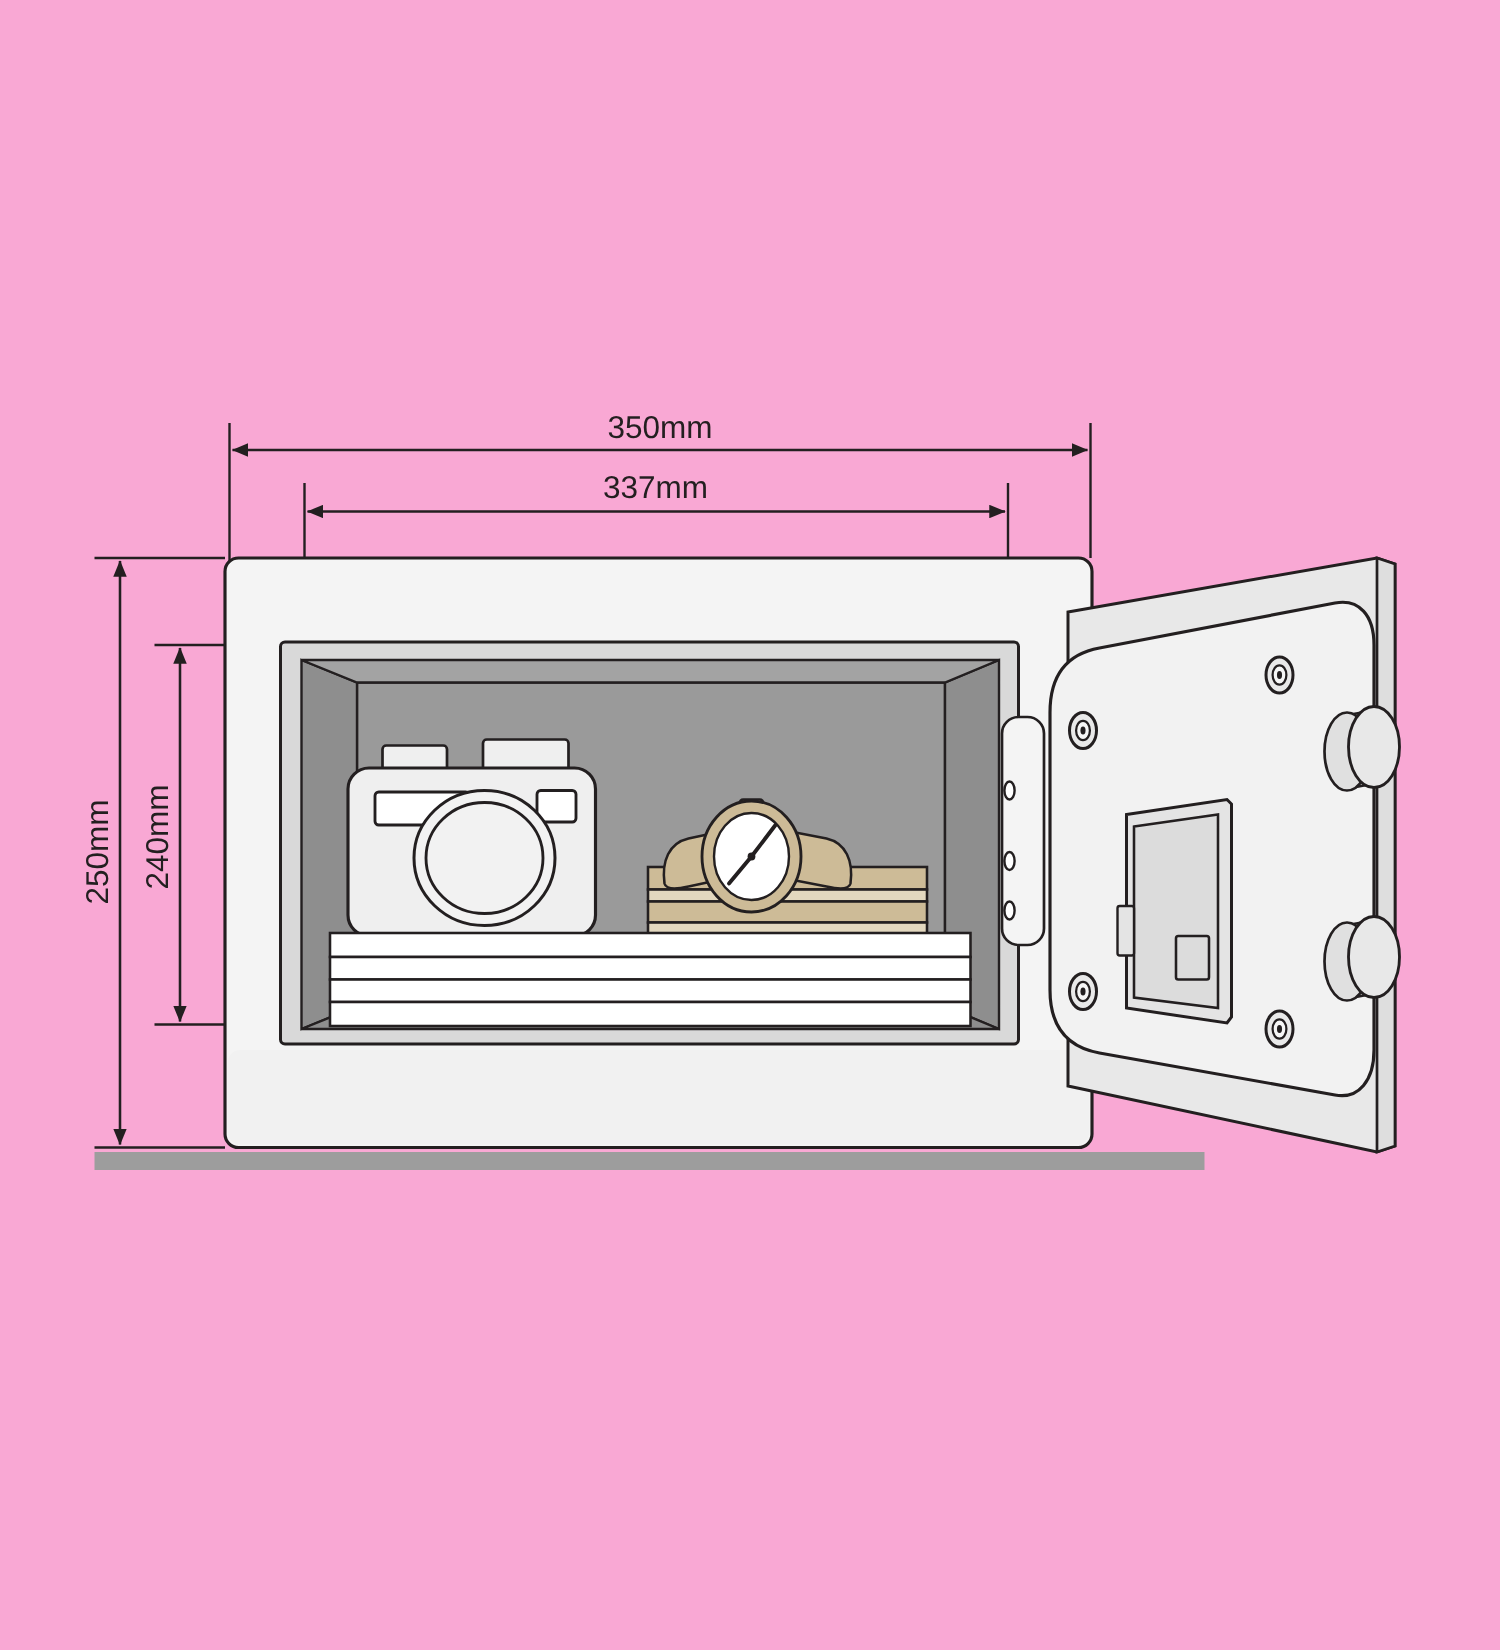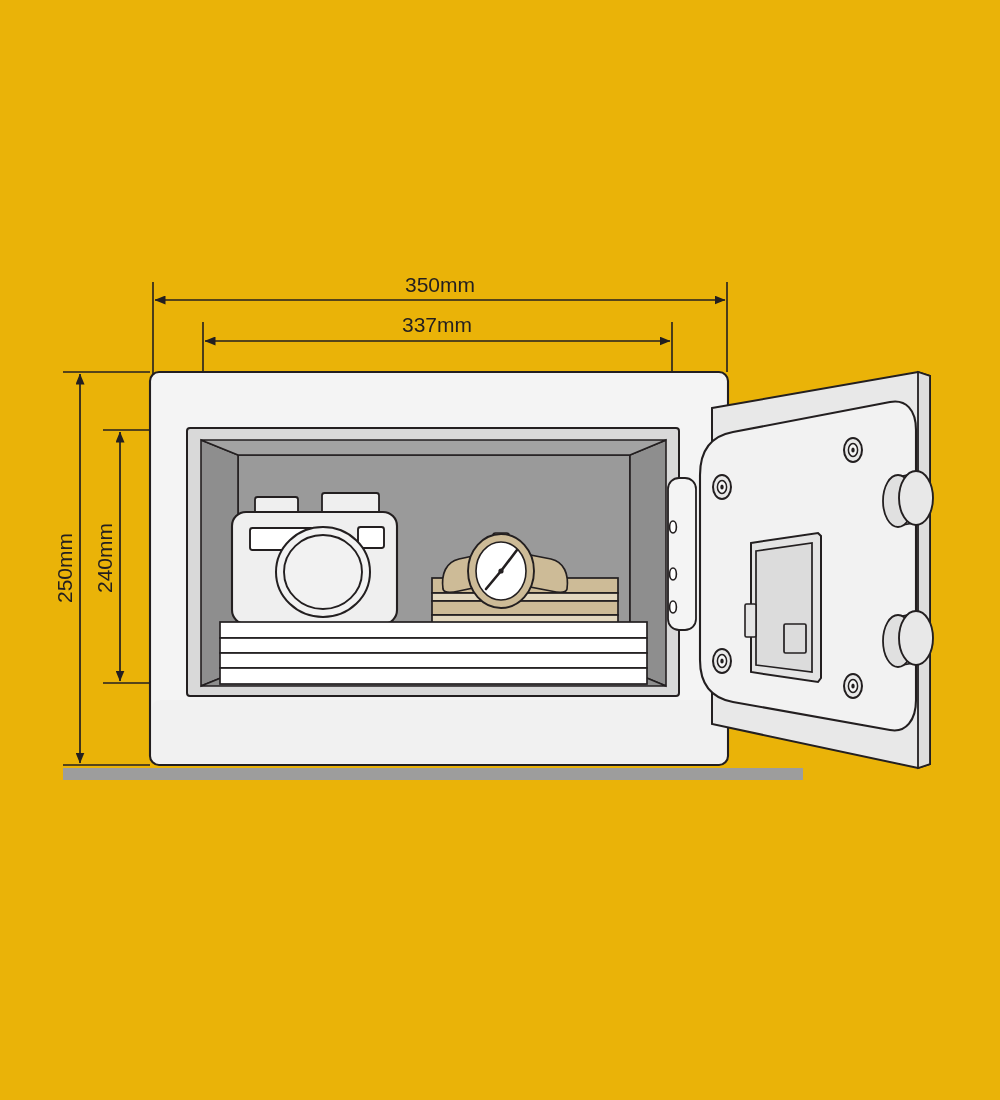--- a/index.html
+++ b/index.html
@@ -5,21 +5,21 @@
   * { box-sizing: border-box; }
   html, body {
     margin: 0; padding: 0;
     background: #ffffff;
     font-family: "Liberation Sans", sans-serif;
   }
   #stage {
     position: relative;
     width: 1000px;
     height: 1100px;
-    background: #eab308;
+    background: #f9a8d4;
     overflow: hidden;
   }
   #drawing { position: absolute; left: 0; top: 0; }
   .dimtext {
     font-family: "Liberation Sans", sans-serif;
     font-size: 21px;
     fill: #231f20;
   }
 </style>
 </head>

